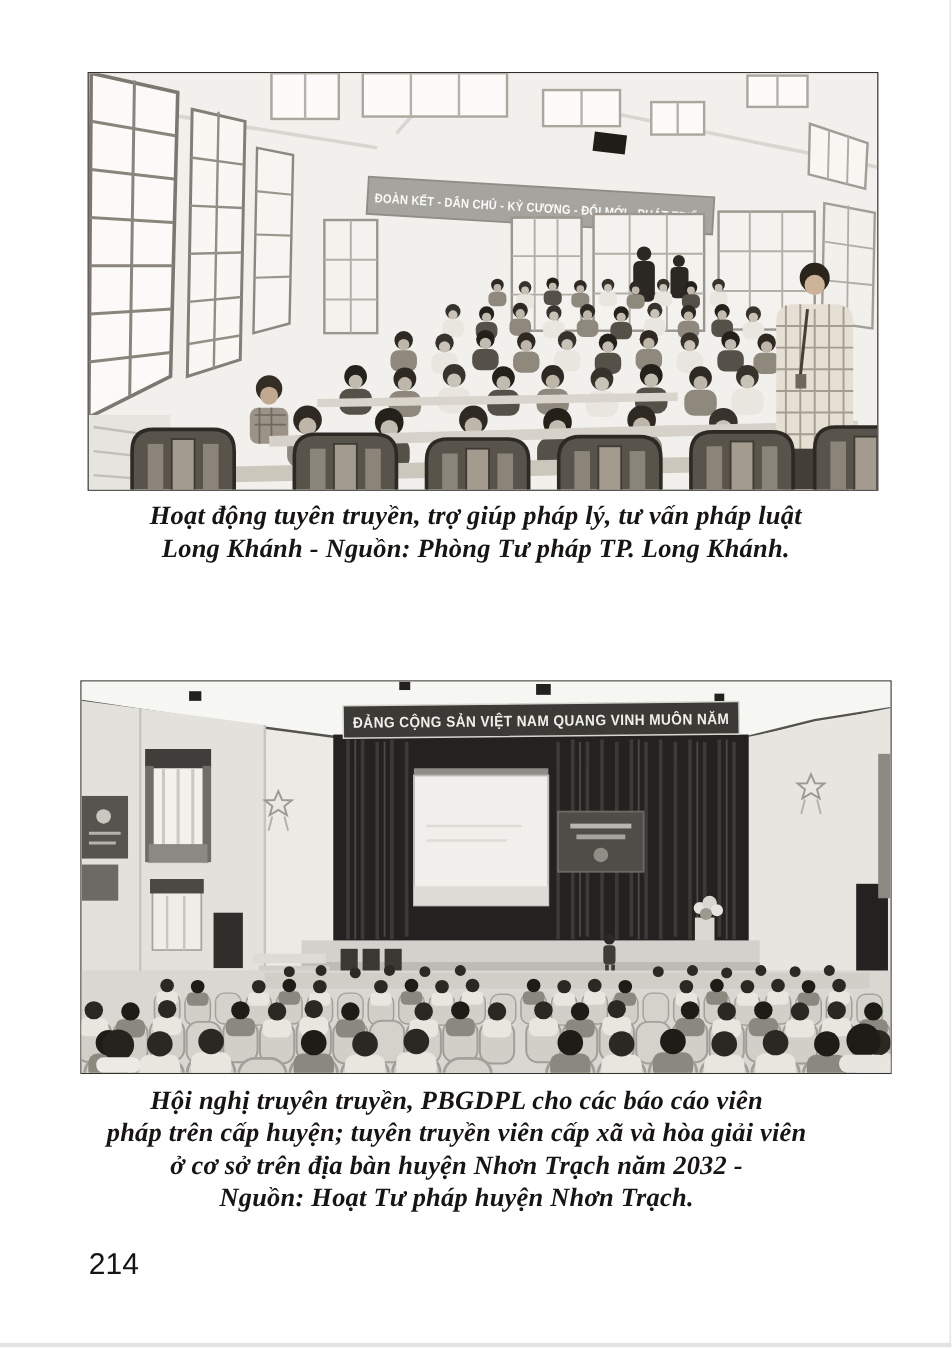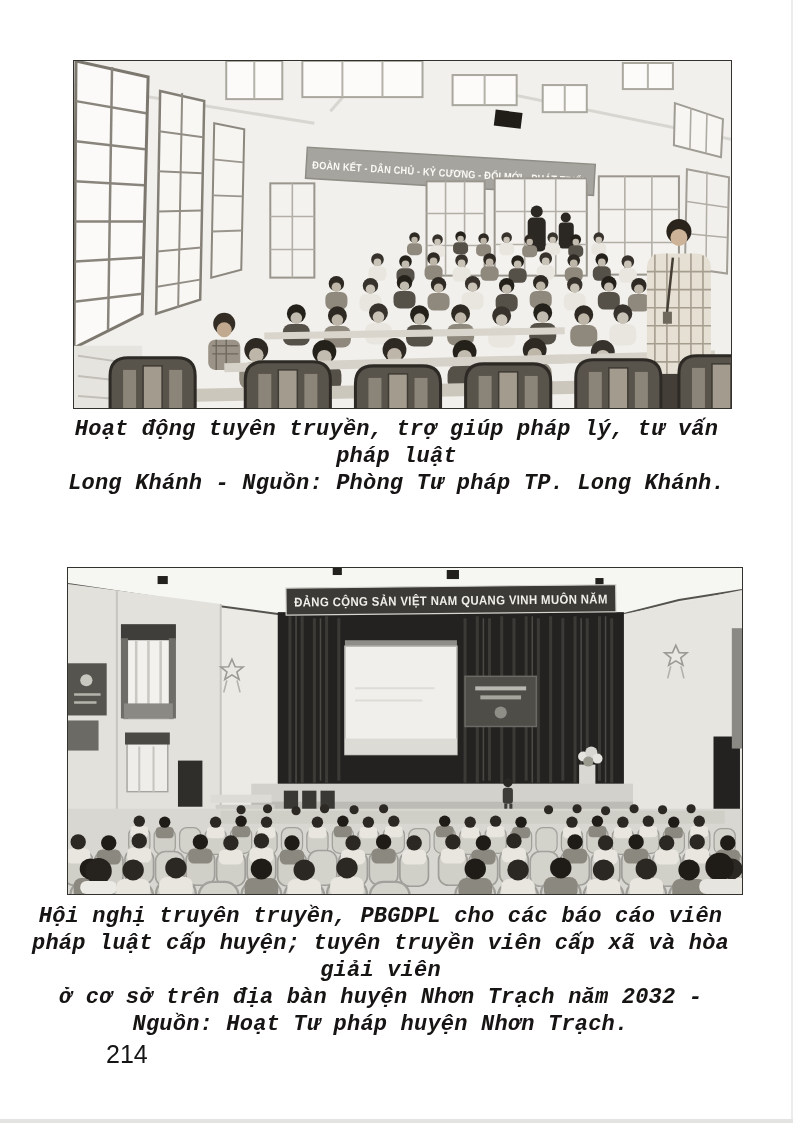--- a/index.html
+++ b/index.html
@@ -4,26 +4,26 @@
 <style>
   html,body{margin:0;padding:0;background:#ffffff;}
   .page{position:relative;width:793px;height:1123px;background:#ffffff;overflow:hidden;
         font-family:"Liberation Serif","DejaVu Serif",serif;}
   figure{margin:0;padding:0;}
   .photo{position:absolute;border:1.5px solid #33312d;background:#f0efeb;box-sizing:border-box;}
   .fig1 .photo{left:73px;top:60px;width:659px;height:349px;}
   .fig2 .photo{left:67px;top:567px;width:676px;height:328px;}
   .photo svg{display:block;width:100%;height:100%;}
   .caption{position:absolute;text-align:center;font-style:italic;font-weight:600;
-           font-size:22px;line-height:27px;color:#171513;letter-spacing:0.2px;font-family:Liberation Mono, monospace;}
+           font-size:22px;line-height:27px;color:#171513;letter-spacing:0.2px;}
   .fig1 .caption{left:50px;top:416px;width:693px;}
   .fig2 .caption{left:24px;top:903px;width:713px;}
   .page-number{position:absolute;left:74px;top:1040px;
                font-family:"Liberation Sans","DejaVu Sans",sans-serif;
-               font-size:25px;color:#141414;margin-left:32px;}
+               font-size:25px;color:#141414;}
   .scan-edge-bottom{position:absolute;left:0;bottom:0;width:793px;height:4px;background:#e3e3e1;}
   .scan-edge-right{position:absolute;top:0;right:0;width:2px;height:1123px;background:#ececea;}
 </style>
 </head>
 <body>
 
 <div class="page">
 
   <figure class="fig fig1">
     <div class="photo">
@@ -415,21 +415,21 @@
             <circle cx="30" cy="302" r="13" fill="#26221d"></circle>
               <rect x="12" y="312" width="36" height="13" rx="6" fill="#eceae5"></rect>
             <circle cx="640" cy="298" r="14" fill="#1f1b17"></circle>
               <rect x="620" y="310" width="40" height="15" rx="7" fill="#e7e5df"></rect>
           </g>
         </g>
       </svg>
     </div>
     <figcaption class="caption">
       <div class="cap-line">Hội nghị truyên truyền, PBGDPL cho các báo cáo viên</div>
-      <div class="cap-line">pháp luật cấp huyện; tuyên truyền viên cấp xã và hòa giải viên</div>
+      <div class="cap-line">pháp trên cấp huyện; tuyên truyền viên cấp xã và hòa giải viên</div>
       <div class="cap-line">ở cơ sở trên địa bàn huyện Nhơn Trạch năm 2032 -</div>
       <div class="cap-line">Nguồn: Hoạt Tư pháp huyện Nhơn Trạch.</div>
     </figcaption>
   </figure>
 
   <div class="page-number">214</div>
   <div class="scan-edge-right"></div>
   <div class="scan-edge-bottom"></div>
 </div>
 

